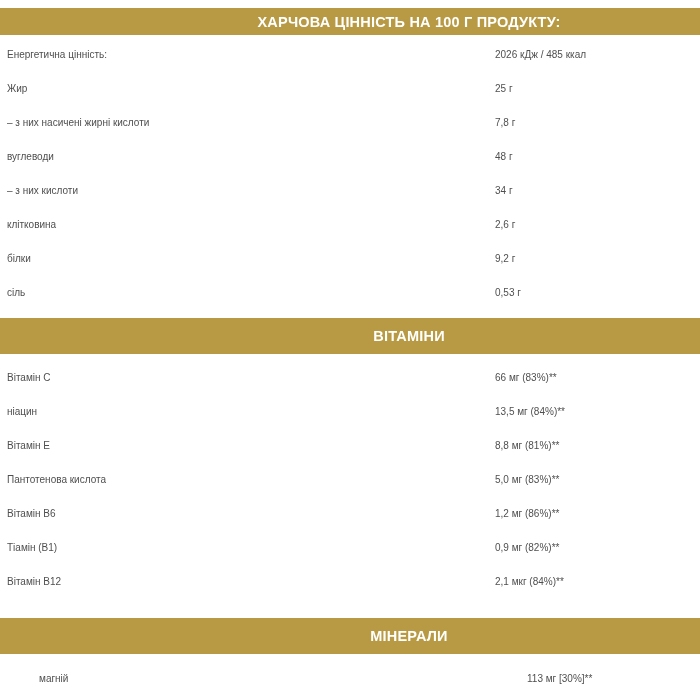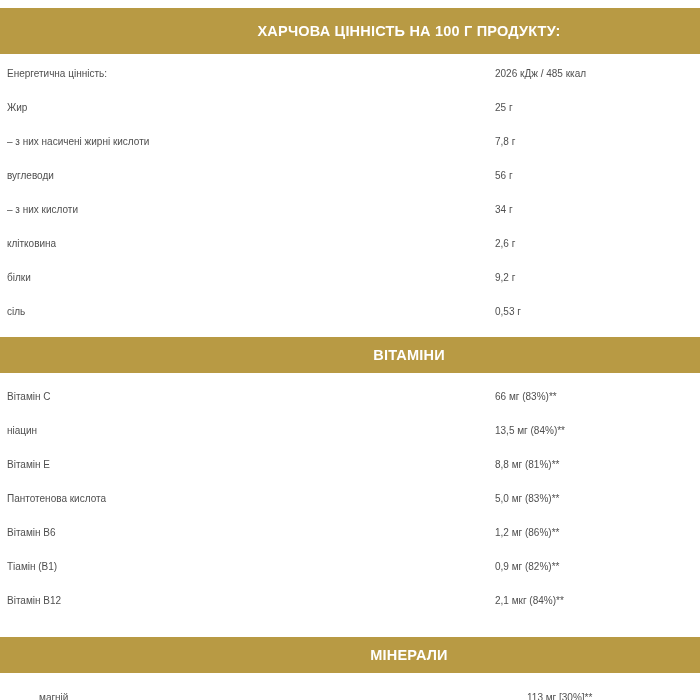--- a/index.html
+++ b/index.html
@@ -17,21 +17,21 @@
     padding-top: 8px;
     box-sizing: border-box;
   }
   .band {
     position: relative;
     width: 700px;
     height: 36px;
     background: #B89A44;
     overflow: visible;
   }
-  .band.main { height: 46px; }
+  .band.main { height: 27px; }
   .band-text {
     position: absolute;
     left: 0;
     top: 0;
     width: 818px; 
     height: 100%;
     display: flex;
     align-items: center;
     justify-content: center;
     color: #ffffff;
@@ -86,21 +86,21 @@
           <div class="row">
             <span class="label">Жир</span>
             <span class="value">25 г</span>
           </div>
           <div class="row">
             <span class="label">– з них насичені жирні кислоти</span>
             <span class="value">7,8 г</span>
           </div>
           <div class="row">
             <span class="label">вуглеводи</span>
-            <span class="value">56 г</span>
+            <span class="value">48 г</span>
           </div>
           <div class="row">
             <span class="label">– з них кислоти</span>
             <span class="value">34 г</span>
           </div>
           <div class="row">
             <span class="label">клітковина</span>
             <span class="value">2,6 г</span>
           </div>
           <div class="row">

